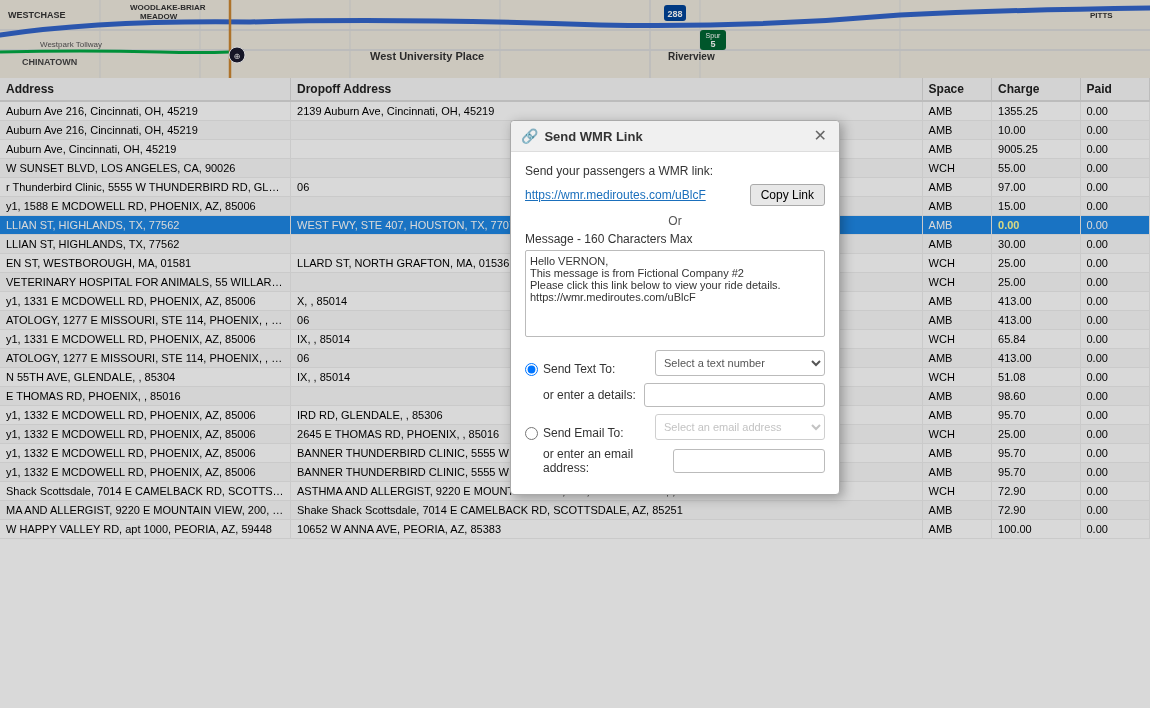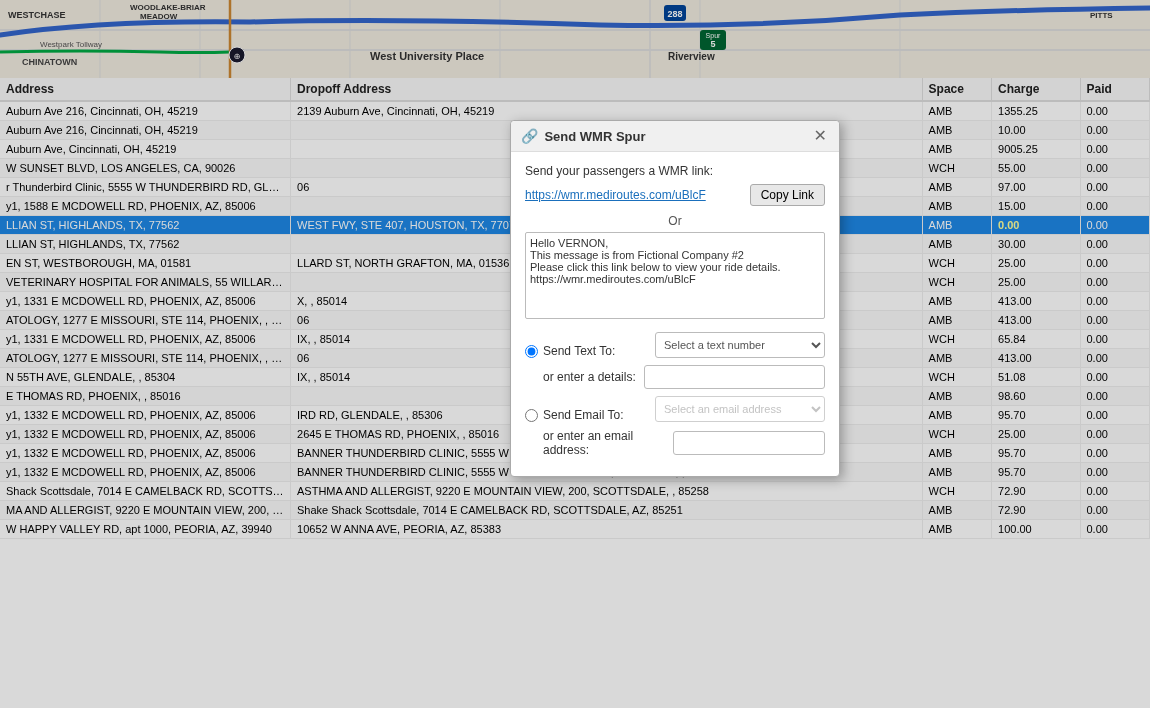--- a/index.html
+++ b/index.html
@@ -458,51 +458,52 @@
           <td class="col-paid">0.00</td>
         </tr>
         <tr>
           <td class="col-address">MA AND ALLERGIST, 9220 E MOUNTAIN VIEW, 200, SCOTTSDALE, AZ, 85258</td>
           <td class="col-dropoff">Shake Shack Scottsdale, 7014 E CAMELBACK RD, SCOTTSDALE, AZ, 85251</td>
           <td class="col-space">AMB</td>
           <td class="col-charge">72.90</td>
           <td class="col-paid">0.00</td>
         </tr>
         <tr>
-          <td class="col-address">W HAPPY VALLEY RD, apt 1000, PEORIA, AZ, 39940</td>
+          <td class="col-address">W HAPPY VALLEY RD, apt 1000, PEORIA, AZ, 59448</td>
           <td class="col-dropoff">10652 W ANNA AVE, PEORIA, AZ, 85383</td>
           <td class="col-space">AMB</td>
           <td class="col-charge">100.00</td>
           <td class="col-paid">0.00</td>
         </tr>
       </tbody>
   </table>
 </div>
 
 <div id="modal-overlay">
   <div id="dialog">
 
     <div id="dialog-header">
       <div id="dialog-title-row">
         <span style="color:#4a90d9;font-size:14px;">🔗</span>
-        <span id="dialog-title">Send WMR Spur</span>
+        <span id="dialog-title">Send WMR Link</span>
       </div>
       <button id="close-btn">✕</button>
     </div>
 
     <div id="dialog-body">
       <div class="send-desc">Send your passengers a WMR link:</div>
 
       <div class="wmr-link-row">
         <span class="wmr-link">https://wmr.mediroutes.com/uBlcF</span>
         <button class="copy-link-btn">Copy Link</button>
       </div>
 
       <div class="or-divider">Or</div>
 
+      <div class="msg-label">Message - 160 Characters Max</div>
       <textarea class="msg-textarea" id="msg-textarea" style="">Hello VERNON,
 This message is from Fictional Company #2
 Please click this link below to view your ride details.
 https://wmr.mediroutes.com/uBlcF</textarea>
 
       
       <div class="form-row">
         <label>
           <input type="radio" name="send-method" checked="" style="">
           <span>Send Text To:</span>

